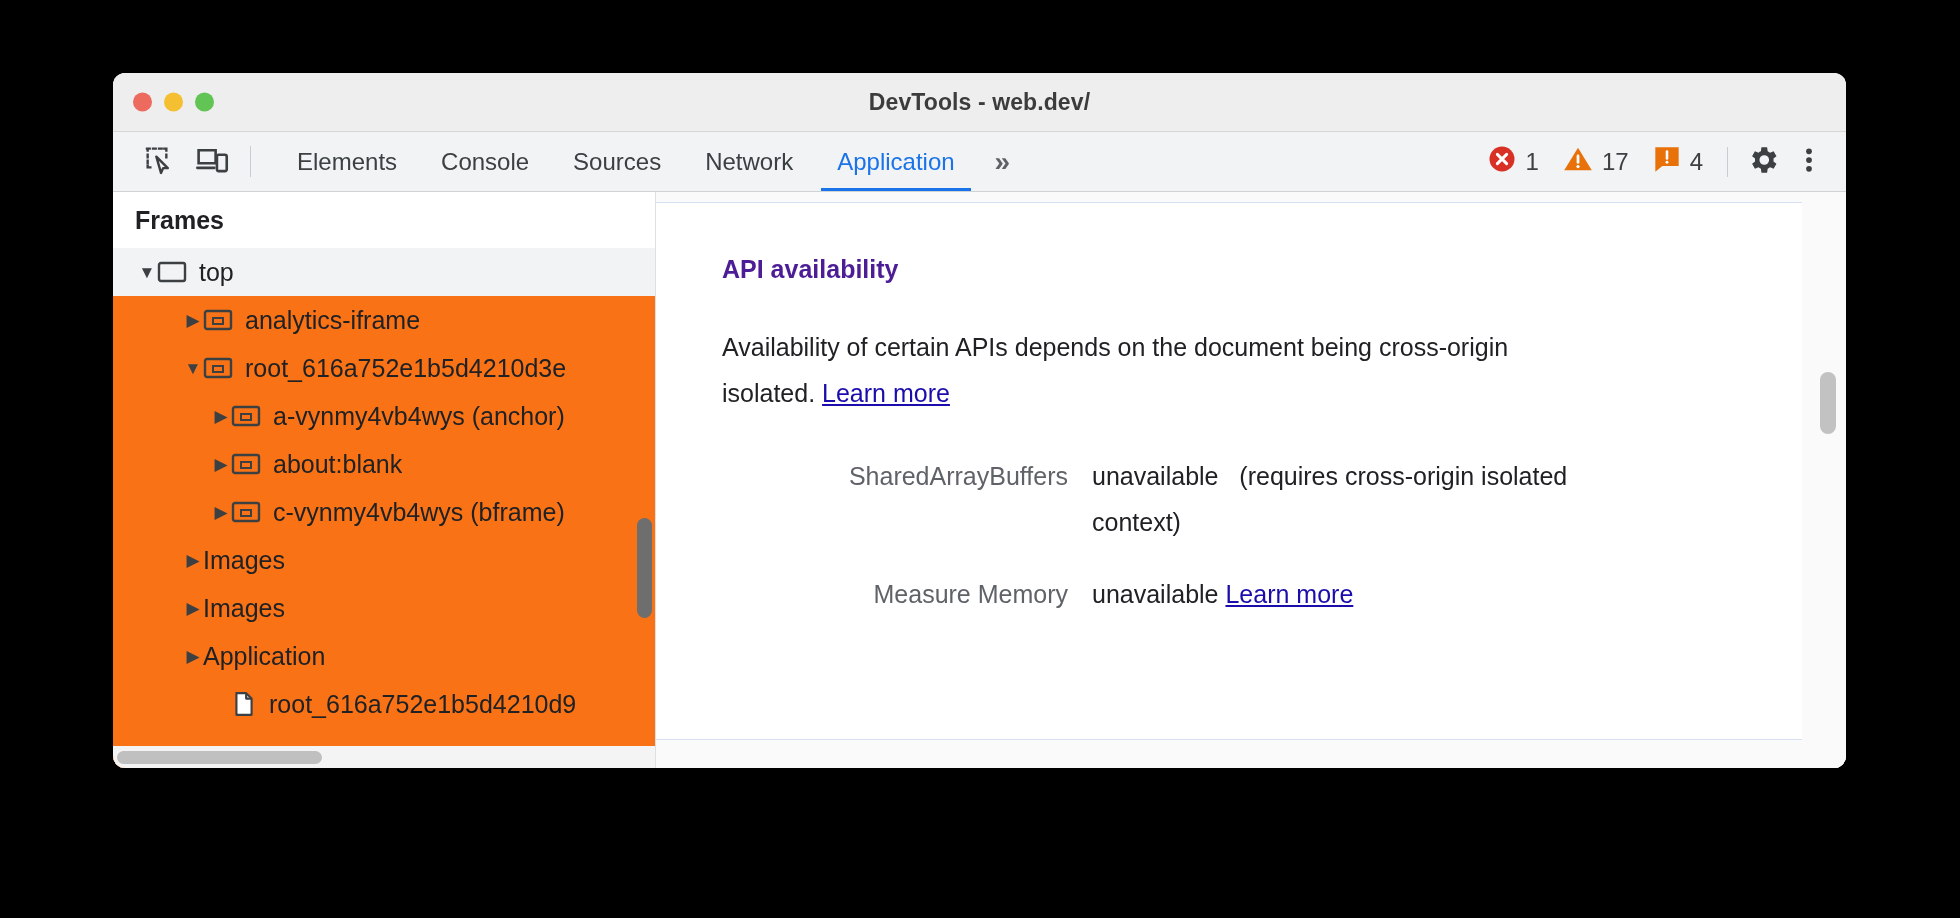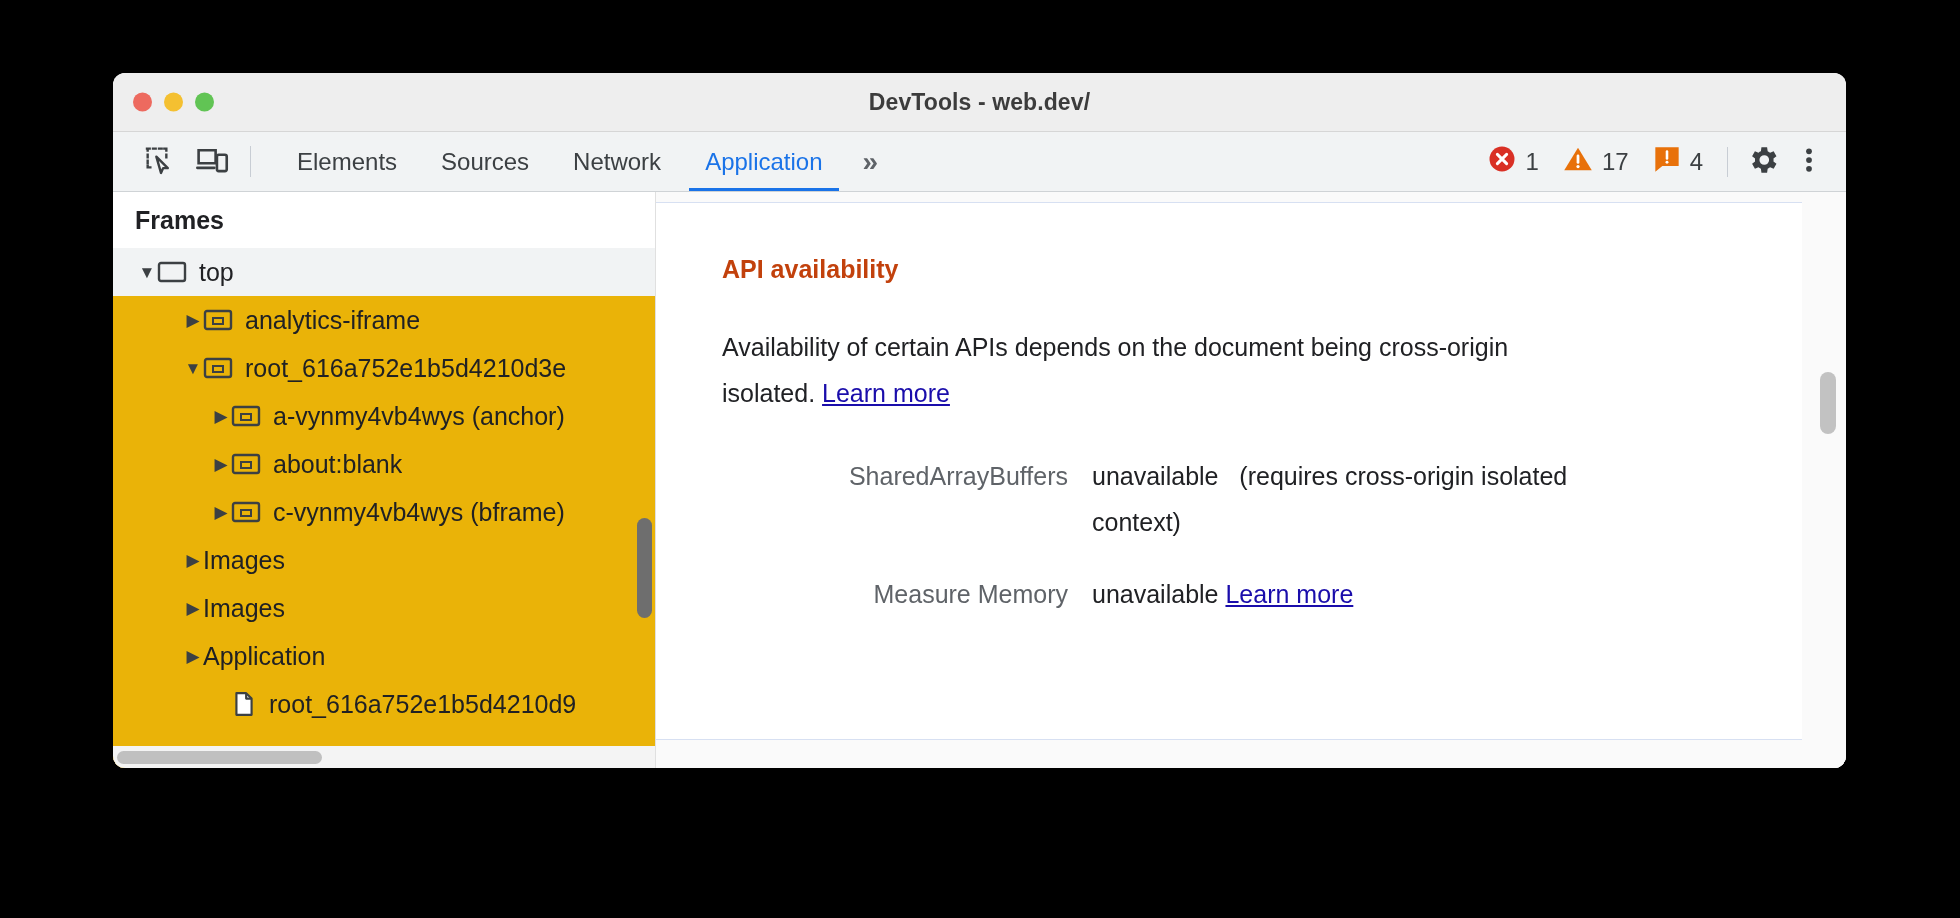--- a/index.html
+++ b/index.html
@@ -158,21 +158,21 @@
     display: flex;
     min-height: 0;
     background: #ffffff;
   }
 
   
   .sidebar {
     width: 542px;
     min-width: 542px;
     position: relative;
-    background: #eab308;
+    background: #f97316;
     border-right: 1px solid #e0e0e0;
     display: flex;
     flex-direction: column;
     overflow: hidden;
   }
   .sidebar-header {
     height: 56px;
     min-height: 56px;
     display: flex;
     align-items: center;
@@ -260,21 +260,21 @@
     position: relative;
     overflow: hidden;
     min-width: 0;
   }
   .content-inner {
     padding: 52px 0 0 66px;
   }
   .section-title {
     font-size: 25px;
     font-weight: bold;
-    color: #c2410c;
+    color: #4c1d95;
     margin-bottom: 40px;
   }
   .section-para {
     font-size: 25px;
     color: #202124;
     line-height: 1.85;
     max-width: 790px;
   }
   .link {
     color: #1a0dab;
@@ -351,20 +351,21 @@
           <path d="M1 17h13" stroke="#3c4043" stroke-width="2" stroke-linecap="round"></path>
           <rect x="16" y="7" width="7.5" height="12.5" rx="1.4" fill="none" stroke="#3c4043" stroke-width="2"></rect>
         </svg>
       </span>
     </div>
 
     <div class="tb-sep"></div>
 
     <div class="tabs">
       <div class="tab">Elements</div>
+      <div class="tab">Console</div>
       <div class="tab">Sources</div>
       <div class="tab">Network</div>
       <div class="tab active">Application</div>
       <div class="more-tabs">»</div>
     </div>
 
     <div class="tb-right">
 
       <div class="counter">
         <span>

